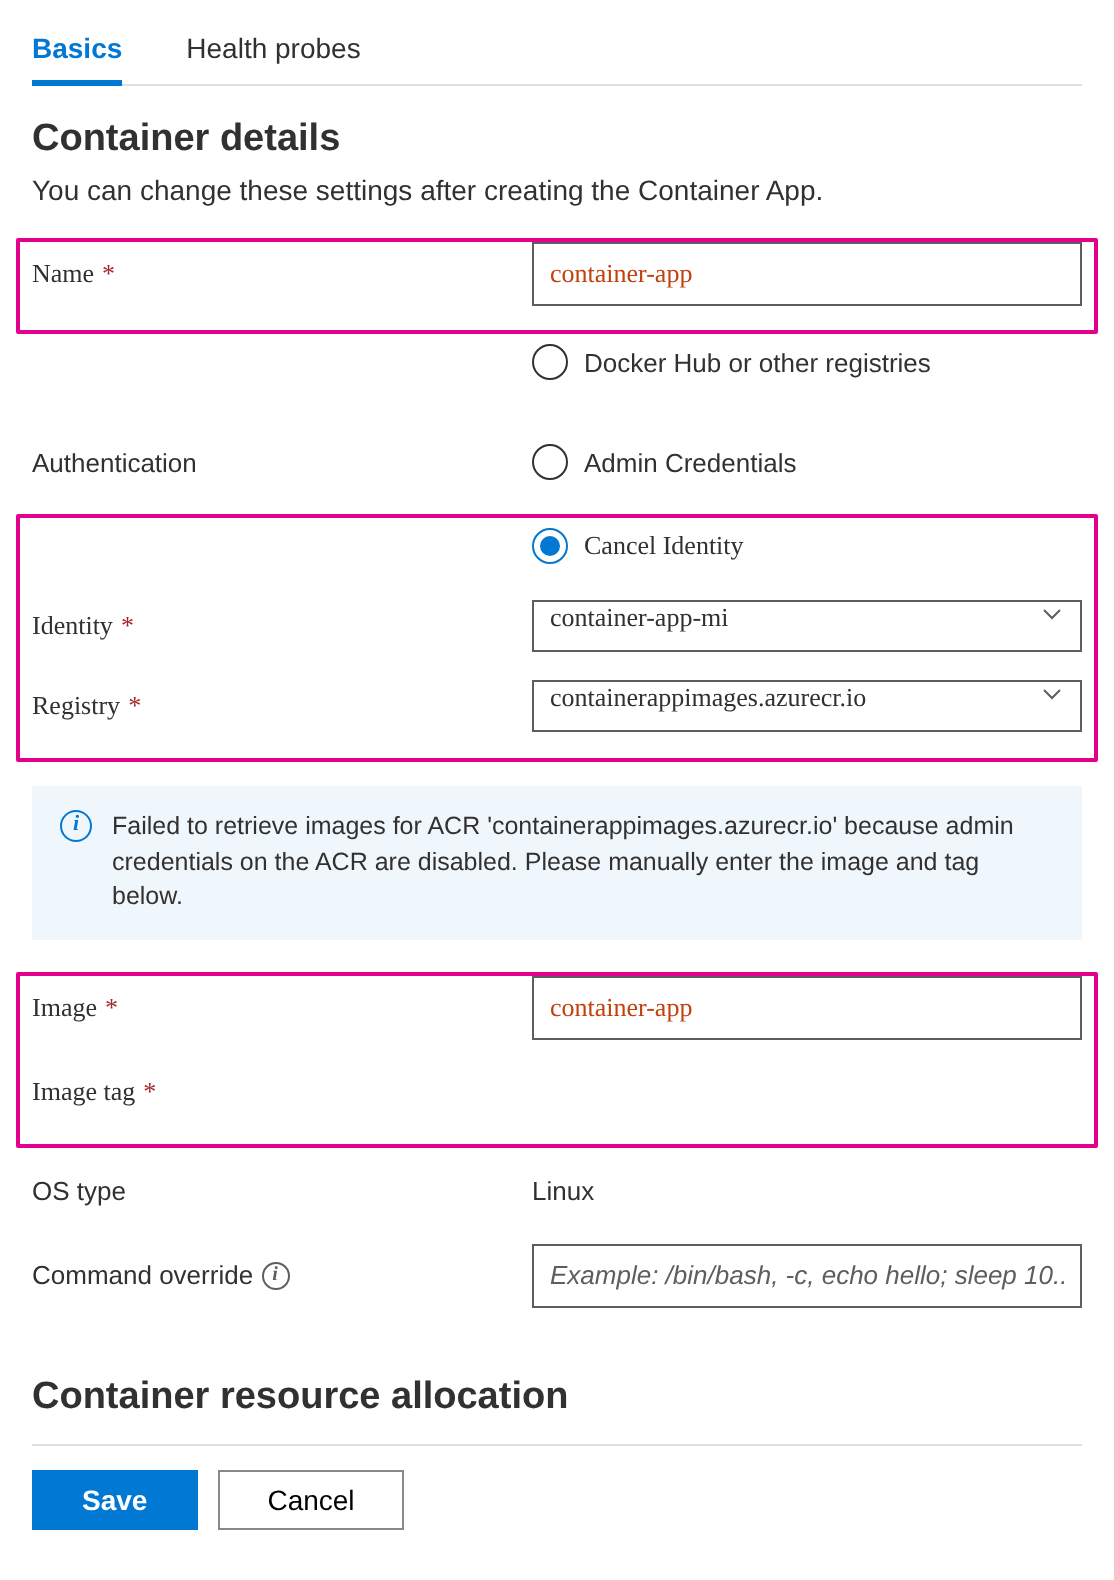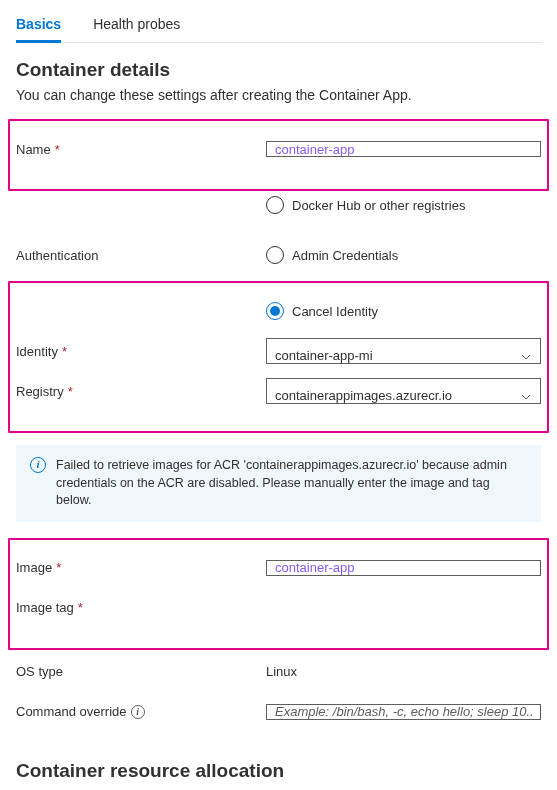--- a/index.html
+++ b/index.html
@@ -14,46 +14,47 @@
     .tabs { display: flex; gap: 32px; border-bottom: 1px solid #e1e1e1; margin-bottom: 16px; }
     .tab { padding: 6px 0 8px; cursor: pointer; font-size: 14px; color: #323130; }
     .tab.active { color: #0078d4; font-weight: 600; border-bottom: 3px solid #0078d4; margin-bottom: -1px; }
     h3 { font-size: 19px; font-weight: 600; margin: 6px 0 6px; }
     .desc { font-size: 14px; margin-bottom: 16px; color: #323130; }
     .row { display: flex; align-items: center; margin-bottom: 12px; min-height: 28px; }
     .label-col { width: 250px; flex-shrink: 0; display: flex; align-items: center; gap: 4px; }
     .req { color: #a4262c; }
     .field-col { flex: 1; display: flex; align-items: center; position: relative; }
     input[type=text] {
-      width: 100%; height: 16px; padding: 0 8px;
+      width: 100%; height: 32px; padding: 0 8px;
       border: 1px solid #605e5c; font-size: 13px; font-family: inherit;
-      color: #8b5cf6;
+      color: #c2410c;
     }
     input[type=text]::placeholder { color: #605e5c; font-style: italic; }
     .select {
       width: 100%; height: 26px; padding: 0 8px;
       border: 1px solid #605e5c; font-size: 13px;
-      display: flex; align-items: flex-end; justify-content: space-between;
+      display: flex; align-items: flex-start; justify-content: space-between;
       cursor: pointer; background: #fff;
     }
     .chevron { flex-shrink: 0; }
     .radio-row { display: flex; align-items: center; gap: 8px; height: 28px; cursor: pointer; }
     .radio {
       width: 18px; height: 18px; border-radius: 50%;
       border: 1px solid #323130; display: flex; align-items: center; justify-content: center;
     }
     .radio.checked { border-color: #0078d4; }
     .radio.checked::after {
       content: ""; width: 10px; height: 10px; border-radius: 50%; background: #0078d4;
     }
     .highlight-box {
       border: 2.5px solid #e3008c;
-      padding: 14px 6px;
+      padding: 0 6px;
       margin-left: -8px; margin-right: -8px;
       border-radius: 1px;
+      font-family: Liberation Serif, serif;
     }
     .info-box {
       display: flex; gap: 10px; background: #eff6fc; padding: 12px 14px;
       margin: 12px 0 16px; font-size: 12.5px; line-height: 1.4;
     }
     .info-icon {
       width: 16px; height: 16px; border: 1px solid #0078d4; border-radius: 50%;
       color: #0078d4; font-style: italic; font-family: Georgia, serif;
       display: flex; align-items: center; justify-content: center;
       font-size: 11px; font-weight: bold; flex-shrink: 0;

